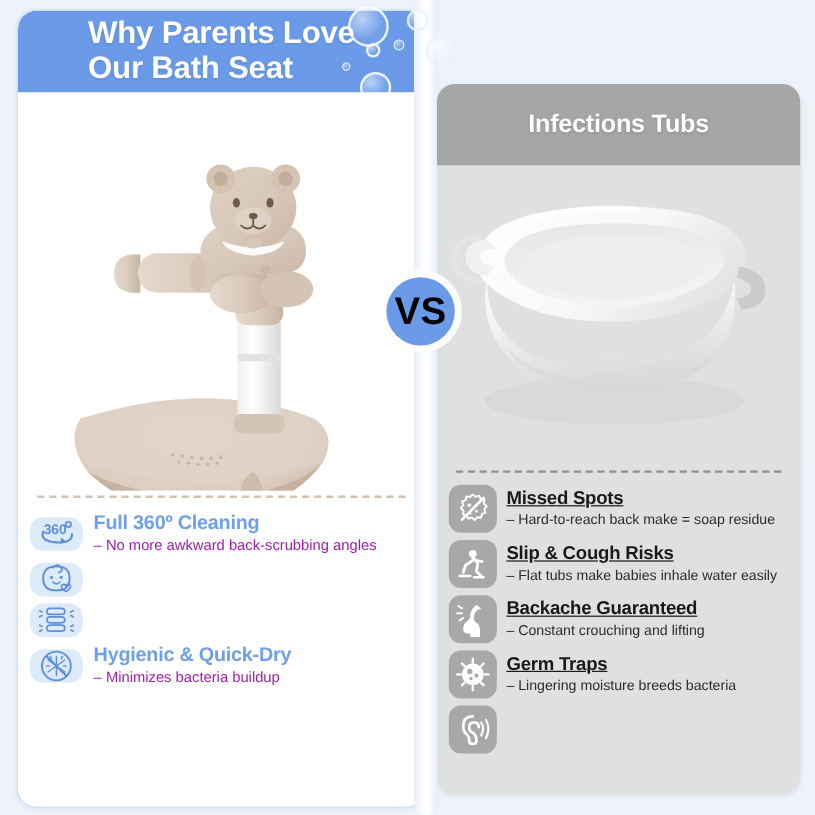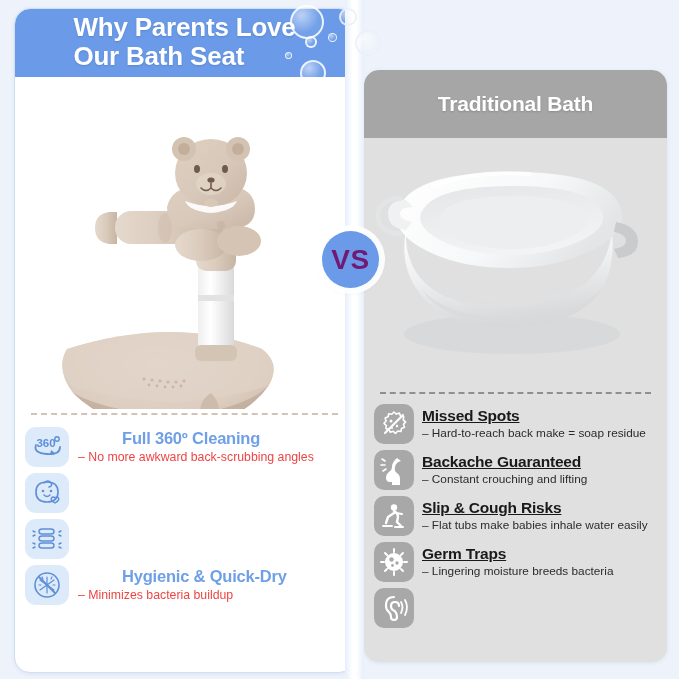--- a/index.html
+++ b/index.html
@@ -43,32 +43,31 @@
   }
   .dash-left{
     position:absolute;left:16px;top:404px;width:307px;height:0;
     border-top:2px dashed #c9b9aa;opacity:.85;
   }
   .feat-left{
     position:absolute;left:10px;top:418px;width:322px;
   }
   .frow{display:flex;align-items:center;margin-bottom:6px;}
   .ficon{
-    width:44px;height:40px;border-radius:11px;flex:0 0 44px;
+    width:44px;height:28px;border-radius:11px;flex:0 0 44px;
     background:#ddeaf9;display:flex;align-items:center;justify-content:center;
     margin-right:9px;
   }
   .ftxt{flex:1 1 auto;min-width:0;}
   .ftitle{
     color:#6f9fe6;font-weight:bold;font-size:16.5px;line-height:1.18;
     letter-spacing:-.2px;
-    margin-left:44px;
   }
   .fsub{
-    color:#ef4444;font-size:12.3px;line-height:1.25;margin-top:1px;
+    color:#a21caf;font-size:12.3px;line-height:1.25;margin-top:1px;
     white-space:nowrap;
   }
 
   
   .panel-right{
     position:absolute;left:364px;top:70px;width:303px;height:592px;
     background:#e0e0e0;
     border-radius:15px;
     overflow:hidden;
     box-shadow:0 1px 4px rgba(90,100,120,.13);
@@ -105,21 +104,21 @@
   
   .vs-stripe{
     position:absolute;left:345px;top:0px;width:19px;height:679px;
     background:linear-gradient(to right,#e7effb,#ffffff 40%,#ffffff 60%,#e7effb);
     z-index:4;
   }
   .vs-badge{
     position:absolute;left:322px;top:231px;width:57px;height:57px;
     border-radius:50%;background:#6b9be8;
     display:flex;align-items:center;justify-content:center;
-    color:#701a75;font-weight:bold;font-size:28px;letter-spacing:.5px;
+    color:#000000;font-weight:bold;font-size:32px;letter-spacing:.5px;
     box-shadow:0 0 0 6px rgba(255,255,255,.9),0 2px 6px rgba(70,110,180,.3);
     z-index:6;
   }
 
   
   .bub{position:absolute;border-radius:50%;
     border:2px solid rgba(255,255,255,.85);
     background:radial-gradient(circle at 32% 28%, rgba(255,255,255,.55), rgba(255,255,255,.05) 60%);
     z-index:5;pointer-events:none;}
   .bub.grey{border-color:rgba(235,240,248,.9);}
@@ -283,21 +282,21 @@
           <div class="fsub">– Minimizes bacteria buildup</div>
         </div>
       </div>
 
     </div>
   </div>
 
   <div class="panel-right">
 
     <div class="hdr-right">
-      <div class="hdr-right-title">Traditional Bath</div>
+      <div class="hdr-right-title">Infections Tubs</div>
     </div>
 
     <div class="tub-area">
       <svg width="303" height="250" viewBox="0 0 303 250">
         <defs>
           <linearGradient id="tubBody" x1="0" y1="0" x2="0.25" y2="1">
             <stop offset="0%" stop-color="#fdfdfd"></stop>
             <stop offset="45%" stop-color="#f0f1f2"></stop>
             <stop offset="100%" stop-color="#d6d8da"></stop>
           </linearGradient>
@@ -348,45 +347,45 @@
         </div>
         <div class="ftxt">
           <div class="ftitle-g">Missed Spots</div>
           <div class="fsub-g">– Hard-to-reach back make = soap residue</div>
         </div>
       </div>
 
       <div class="frow">
         <div class="ficon-g">
           <svg width="30" height="30" viewBox="0 0 30 30">
-            <path d="M18 3 q-5 4 -5 9 q0 3 -3 5 q-3 2 -3 6 q0 4 4 4 l2 0 l0 3 l8 0 l0 -6 q0 -4 -3 -6 q-3 -2 -2 -6 q1 -5 6 -6 l-4 -3 Z" fill="#ffffff"></path>
-            <g stroke="#ffffff" stroke-width="1.6" stroke-linecap="round">
-              <path d="M6 6 l-3 -2 M6 10 l-4 0 M7 14 l-3 2"></path>
-            </g>
-          </svg>
-        </div>
-        <div class="ftxt">
-          <div class="ftitle-g">Backache Guaranteed</div>
-          <div class="fsub-g">– Constant crouching and lifting</div>
-        </div>
-      </div>
-
-      <div class="frow">
-        <div class="ficon-g">
-          <svg width="30" height="30" viewBox="0 0 30 30">
             <circle cx="15" cy="6.5" r="3.2" fill="#ffffff"></circle>
             <path d="M15 10 q4 2 4 6 l-1 5 l4 4" stroke="#ffffff" stroke-width="2.4" fill="none" stroke-linecap="round"></path>
             <path d="M15 12 l-6 4 l-2 6" stroke="#ffffff" stroke-width="2.4" fill="none" stroke-linecap="round"></path>
             <path d="M17 12 l6 1" stroke="#ffffff" stroke-width="2.2" fill="none" stroke-linecap="round"></path>
             <path d="M4 25 h9 M16 26 h8" stroke="#ffffff" stroke-width="2" stroke-linecap="round"></path>
           </svg>
         </div>
         <div class="ftxt">
           <div class="ftitle-g">Slip &amp; Cough Risks</div>
           <div class="fsub-g">– Flat tubs make babies inhale water easily</div>
+        </div>
+      </div>
+
+      <div class="frow">
+        <div class="ficon-g">
+          <svg width="30" height="30" viewBox="0 0 30 30">
+            <path d="M18 3 q-5 4 -5 9 q0 3 -3 5 q-3 2 -3 6 q0 4 4 4 l2 0 l0 3 l8 0 l0 -6 q0 -4 -3 -6 q-3 -2 -2 -6 q1 -5 6 -6 l-4 -3 Z" fill="#ffffff"></path>
+            <g stroke="#ffffff" stroke-width="1.6" stroke-linecap="round">
+              <path d="M6 6 l-3 -2 M6 10 l-4 0 M7 14 l-3 2"></path>
+            </g>
+          </svg>
+        </div>
+        <div class="ftxt">
+          <div class="ftitle-g">Backache Guaranteed</div>
+          <div class="fsub-g">– Constant crouching and lifting</div>
         </div>
       </div>
 
       <div class="frow">
         <div class="ficon-g">
           <svg width="30" height="30" viewBox="0 0 30 30">
             <g stroke="#ffffff" stroke-width="2" stroke-linecap="round">
               <path d="M15 2 v3 M15 25 v3 M2 15 h3 M25 15 h3 M6 6 l2 2 M22 22 l2 2 M24 6 l-2 2 M8 22 l-2 2"></path>
             </g>
             <circle cx="15" cy="15" r="9" fill="#ffffff"></circle>

